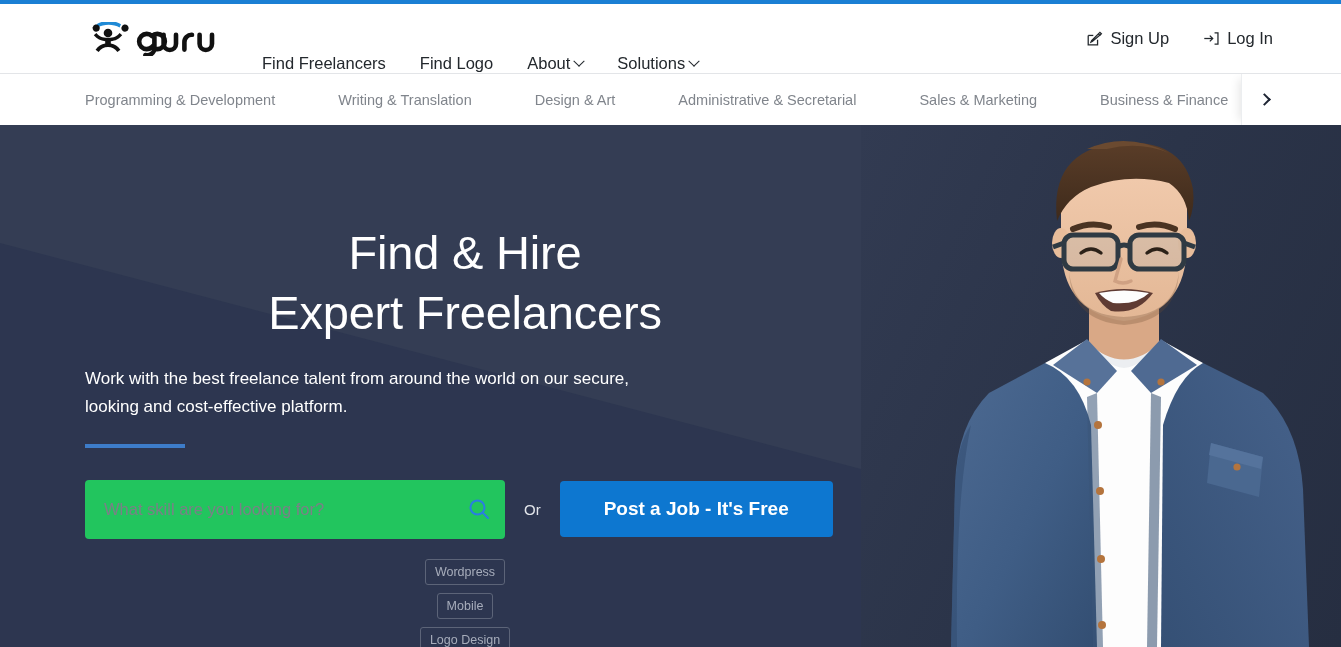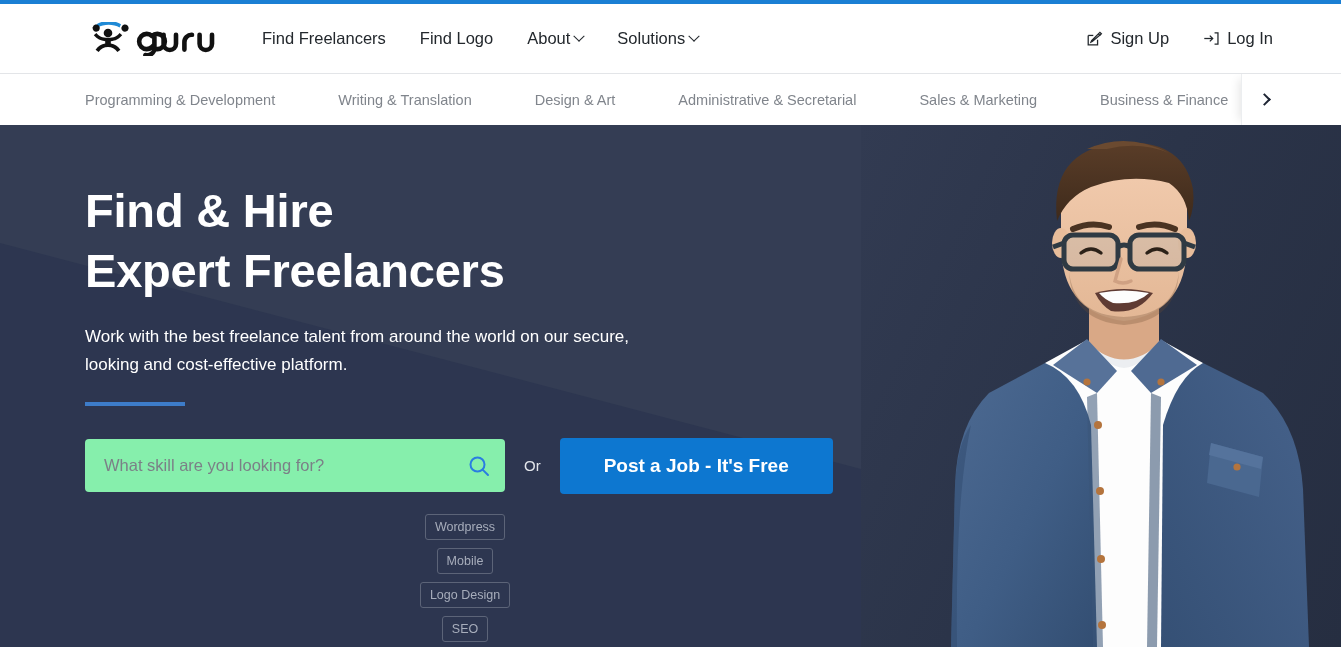--- a/index.html
+++ b/index.html
@@ -28,21 +28,21 @@
   .logo {
     position: absolute; left: 85px; top: 14px;
     display: flex; align-items: center; gap: 2px;
     height: 42px;
   }
   .logo-mark { width: 44px; height: 34px; display: block; }
   .logo-word { display: block; height: 34px; margin-left: 1px; }
 
   .mainnav {
     position: absolute; left: 262px; top: 0; height: 69px;
-    display: flex; align-items: center; gap: 34px;
+    display: flex; align-items: flex-end; gap: 34px;
   }
   .mainnav a {
     font-size: 16.5px; color: #23282d; text-decoration: none;
     display: flex; align-items: center; gap: 5px; white-space: nowrap;
   }
   .chev-d {
     display: inline-block; width: 8px; height: 8px;
     border-right: 1.6px solid #23282d; border-bottom: 1.6px solid #23282d;
     transform: rotate(45deg) translate(-2px,-2px);
   }
@@ -110,42 +110,42 @@
     clip-path: polygon(0 118px, 1341px 470px, 1341px 522px, 0 522px);
   }
   .hero-photo-bg {
     position: absolute; right: 0; top: 0;
     width: 480px; height: 522px;
     background: linear-gradient(115deg, #323b52 0%, #2b3449 45%, #262e41 100%);
   }
 
   .hero-content { position: absolute; left: 85px; top: 0; width: 760px; }
   .hero-title {
-    margin-top: 56px;
-    font-size: 47px; font-weight: bold; color: #ffffff;
-    line-height: 1.28; letter-spacing: -0.2px;
+    margin-top: 98px;
+    font-size: 47px; font-weight: normal; color: #ffffff;
+    line-height: 1.28; letter-spacing: -0.2px; text-align: center;
   }
   .hero-sub {
     margin-top: 22px;
     font-size: 17px; color: #ffffff; line-height: 1.6;
     max-width: 610px;
   }
   .hero-rule {
     margin-top: 24px;
     width: 100px; height: 4px; background: #3d7cc9;
   }
 
   .searchrow {
     margin-top: 32px;
     display: flex; align-items: center;
   }
   .searchbox {
     position: relative;
-    width: 420px; height: 53px;
-    background: #86efac; border-radius: 4px;
+    width: 420px; height: 59px;
+    background: #22c55e; border-radius: 4px;
     display: flex; align-items: flex-start;
   }
   .searchbox input {
     flex: 1; border: none; outline: none; background: transparent;
     font-size: 16.5px; color: #4c5158;
     font-family: "Liberation Sans", sans-serif;
     padding: 0 44px 0 19px; height: 100%;
   }
   .searchbox input::placeholder { color: #7b8087; }
   .search-icon-btn {

